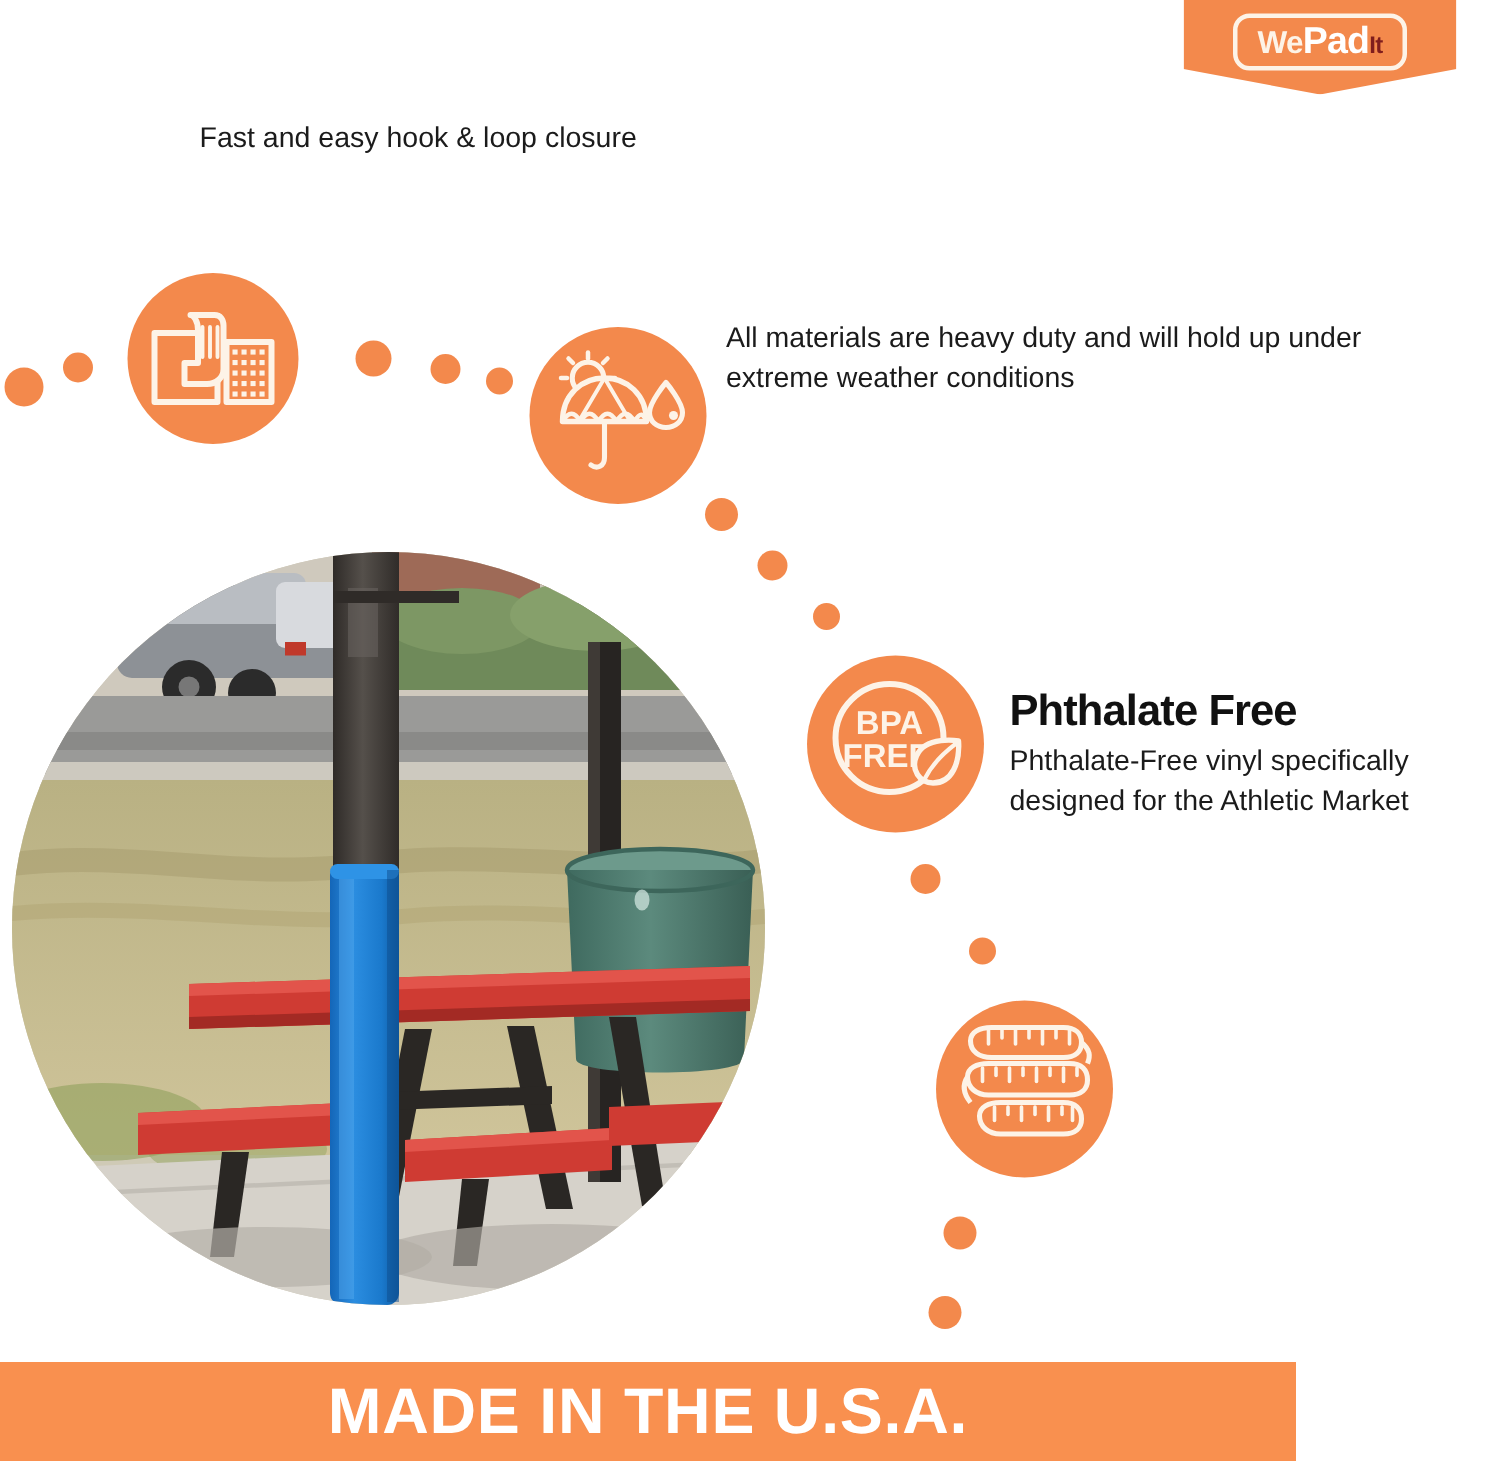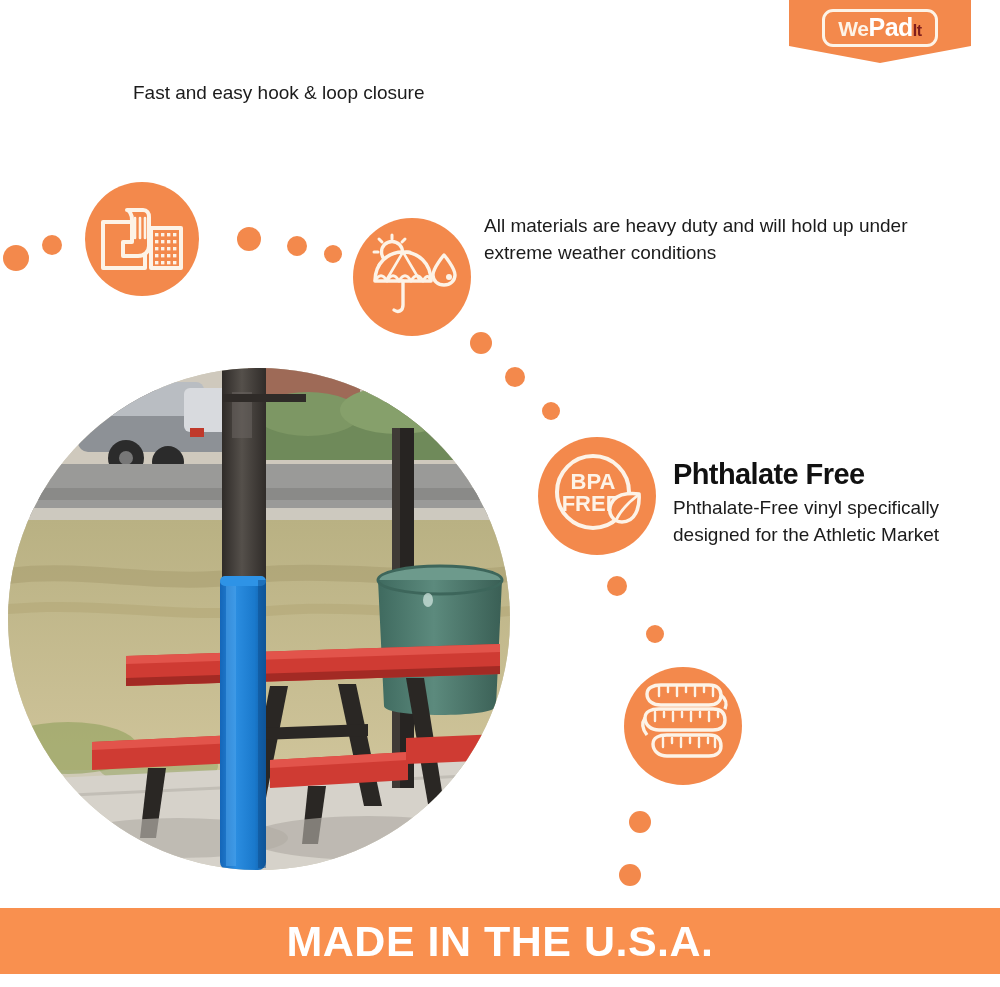--- a/index.html
+++ b/index.html
@@ -115,21 +115,21 @@
     overflow: hidden;
     background: #cfcab6;
   }
   .photo-svg { display: block; width: 502px; height: 502px; }
 
   
   .usa-banner {
     position: absolute;
     left: 0;
     top: 908px;
-    width: 1000px;
+    width: 864px;
     height: 66px;
     background: #F9904F;
     display: flex;
     align-items: center;
     justify-content: center;
   }
   .usa-banner-text {
     color: #FFFFFF;
     font-size: 43px;
     font-weight: bold;

